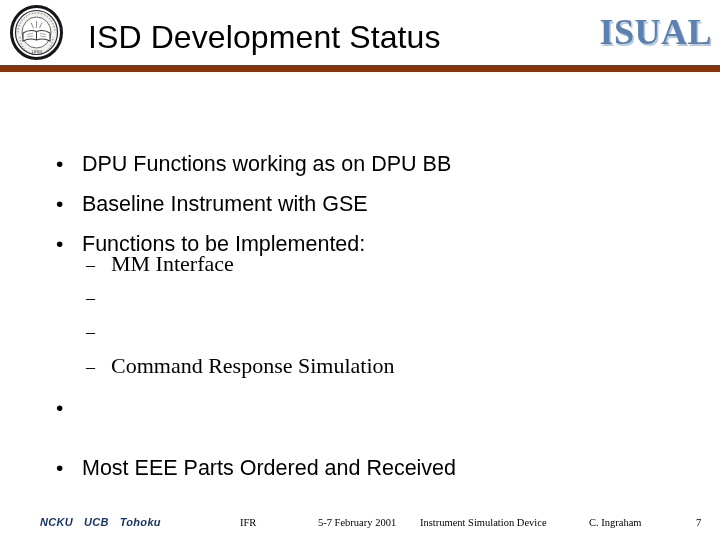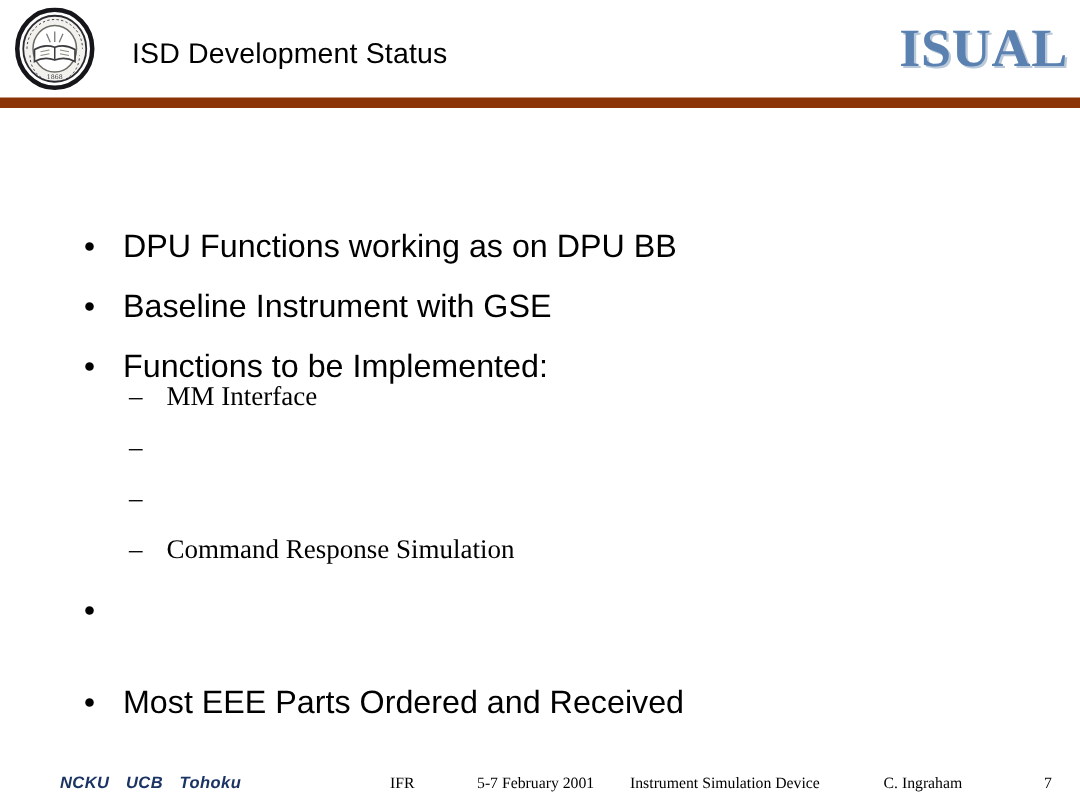--- a/index.html
+++ b/index.html
@@ -38,21 +38,21 @@
     top: 5px;
     width: 55px;
     height: 55px;
   }
   .seal svg { display: block; }
 
   .slide-title {
     position: absolute;
     left: 88px;
     top: 22px;
-    font-size: 19px;
+    font-size: 32px;
     line-height: 30px;
     color: #000000;
     font-family: "Liberation Sans", sans-serif;
     white-space: nowrap;
     letter-spacing: 0.1px;
   }
 
   .isual-logo {
     position: absolute;
     right: 8px;
@@ -118,21 +118,21 @@
   .bullet-l2 .marker {
     width: 25px;
     flex: 0 0 25px;
     font-family: "Liberation Serif", serif;
     font-size: 18px;
     line-height: 24px;
     color: #000;
   }
   .bullet-l2 .txt {
     font-family: "Liberation Serif", serif;
-    font-size: 18px;
+    font-size: 22px;
     line-height: 24px;
     color: #000000;
   }
 
   
   .footer {
     position: absolute;
     left: 0;
     top: 508px;
     width: 720px;
@@ -155,21 +155,21 @@
   .footer-org span:last-child { margin-right: 0; }
 
   .footer-item {
     position: absolute;
     top: 9px;
     font-family: "Liberation Serif", serif;
     font-size: 10.5px;
     color: #000000;
     white-space: nowrap;
   }
-  .f-ifr   { left: 260px; }
+  .f-ifr   { left: 240px; }
   .f-date  { left: 318px; }
   .f-devic { left: 420px; }
   .f-auth  { left: 589px; }
   .f-page  { left: 696px; }
 </style>
 </head>
 <body>
 
 <div class="slide">
 

